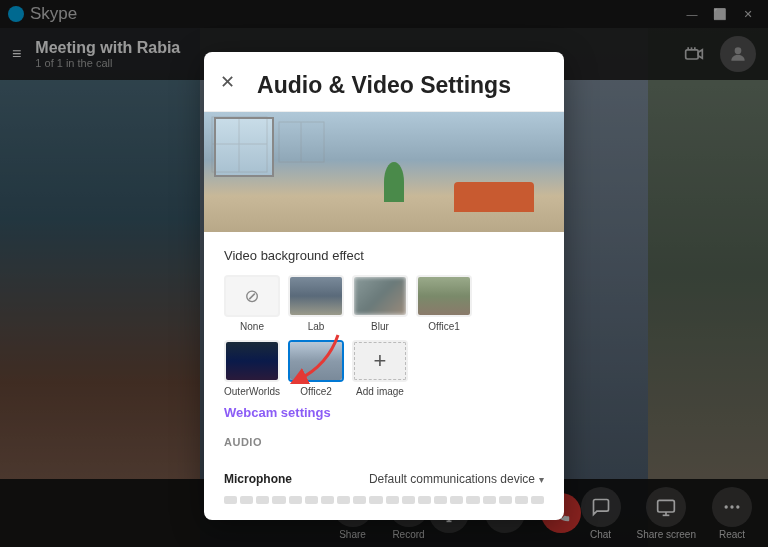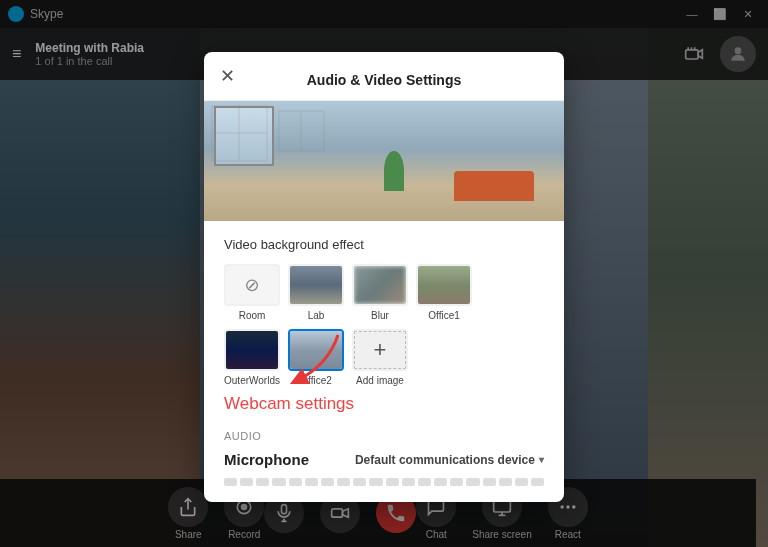--- a/index.html
+++ b/index.html
@@ -44,21 +44,21 @@
       z-index: 100;
     }
     .titlebar-icon {
       width: 16px; height: 16px;
       background: #00aff0;
       border-radius: 50%;
       margin-right: 6px;
     }
     .titlebar-title {
       color: #ccc;
-      font-size: 12px;
+      font-size: 17px;
       flex: 1;
     }
     .titlebar-controls {
       display: flex;
       gap: 4px;
     }
     .titlebar-btn {
       width: 24px; height: 20px;
       background: transparent;
       border: none;
@@ -83,21 +83,21 @@
     }
     .hamburger {
       color: #fff;
       font-size: 16px;
       margin-right: 14px;
       cursor: pointer;
     }
     .meeting-info { flex: 1; }
     .meeting-title {
       color: #fff;
-      font-size: 12px;
+      font-size: 16px;
       font-weight: 600;
     }
     .meeting-subtitle {
       color: #aaa;
       font-size: 11px;
     }
     .topbar-actions {
       display: flex;
       gap: 8px;
       align-items: center;
@@ -121,26 +121,26 @@
       display: flex;
       align-items: center;
       justify-content: center;
       color: #fff;
       font-size: 16px;
     }
 
     
     .bottombar {
       position: absolute;
-      bottom: 0; left: 0; right: 12px;
+      bottom: 0; left: 0; right: 0;
       height: 68px;
       background: rgba(20,20,20,0.95);
       display: flex;
       align-items: center;
-      justify-content: center;
+      justify-content: flex-end;
       padding: 0 16px;
       z-index: 99;
     }
     .bottom-left, .bottom-right {
       display: flex;
       gap: 16px;
       align-items: center;
     }
     .bottom-center {
       display: flex;
@@ -195,21 +195,21 @@
     }
     .modal-header {
       padding: 20px 20px 12px;
       display: flex;
       align-items: center;
       justify-content: center;
       border-bottom: 1px solid #eee;
       position: relative;
     }
     .modal-title {
-      font-size: 14px;
+      font-size: 23px;
       font-weight: 600;
       color: #222;
       text-align: right;
     }
     .modal-close {
       position: absolute;
       left: 16px;
       top: 50%;
       transform: translateY(-50%);
       background: none;
@@ -342,55 +342,55 @@
       display: flex;
       align-items: center;
       justify-content: center;
       color: #555;
       font-size: 22px;
       border: 1px dashed #bbb;
     }
 
     
     .webcam-link {
-      color: #ef4444;
-      font-size: 17px;
+      color: #8b5cf6;
+      font-size: 13px;
       text-decoration: none;
       display: block;
       margin-bottom: 16px;
       cursor: pointer;
+      font-weight: bold;
     }
 
     
     .audio-section-label {
       font-size: 11px;
       color: #888;
-      font-weight: 400;
+      font-weight: 700;
       letter-spacing: 0.5px;
-      margin-bottom: 9px;
+      margin-bottom: 24px;
     }
     .microphone-row {
       display: flex;
       align-items: center;
       justify-content: space-between;
       margin-bottom: 10px;
     }
     .microphone-label {
-      font-size: 15px;
+      font-size: 12px;
       font-weight: 600;
       color: #222;
     }
     .device-selector {
       display: flex;
       align-items: center;
       gap: 4px;
       color: #444;
       font-size: 12px;
       cursor: pointer;
-      font-weight: bold;
     }
     .device-selector-chevron {
       font-size: 10px;
       color: #666;
     }
 
     
     .volume-meter {
       display: flex;
       gap: 3px;
@@ -556,21 +556,21 @@
     <div class="modal-body">
 
       <div class="section-title">Video background effect</div>
 
       <div class="effects-grid">
 
         <div class="effect-item">
           <div class="effect-thumb">
             <div class="none-thumb">⊘</div>
           </div>
-          <span class="effect-label">Room</span>
+          <span class="effect-label">None</span>
         </div>
 
         <div class="effect-item">
           <div class="effect-thumb">
             <div class="lab-thumb"></div>
           </div>
           <span class="effect-label">Lab</span>
         </div>
 
         <div class="effect-item">

